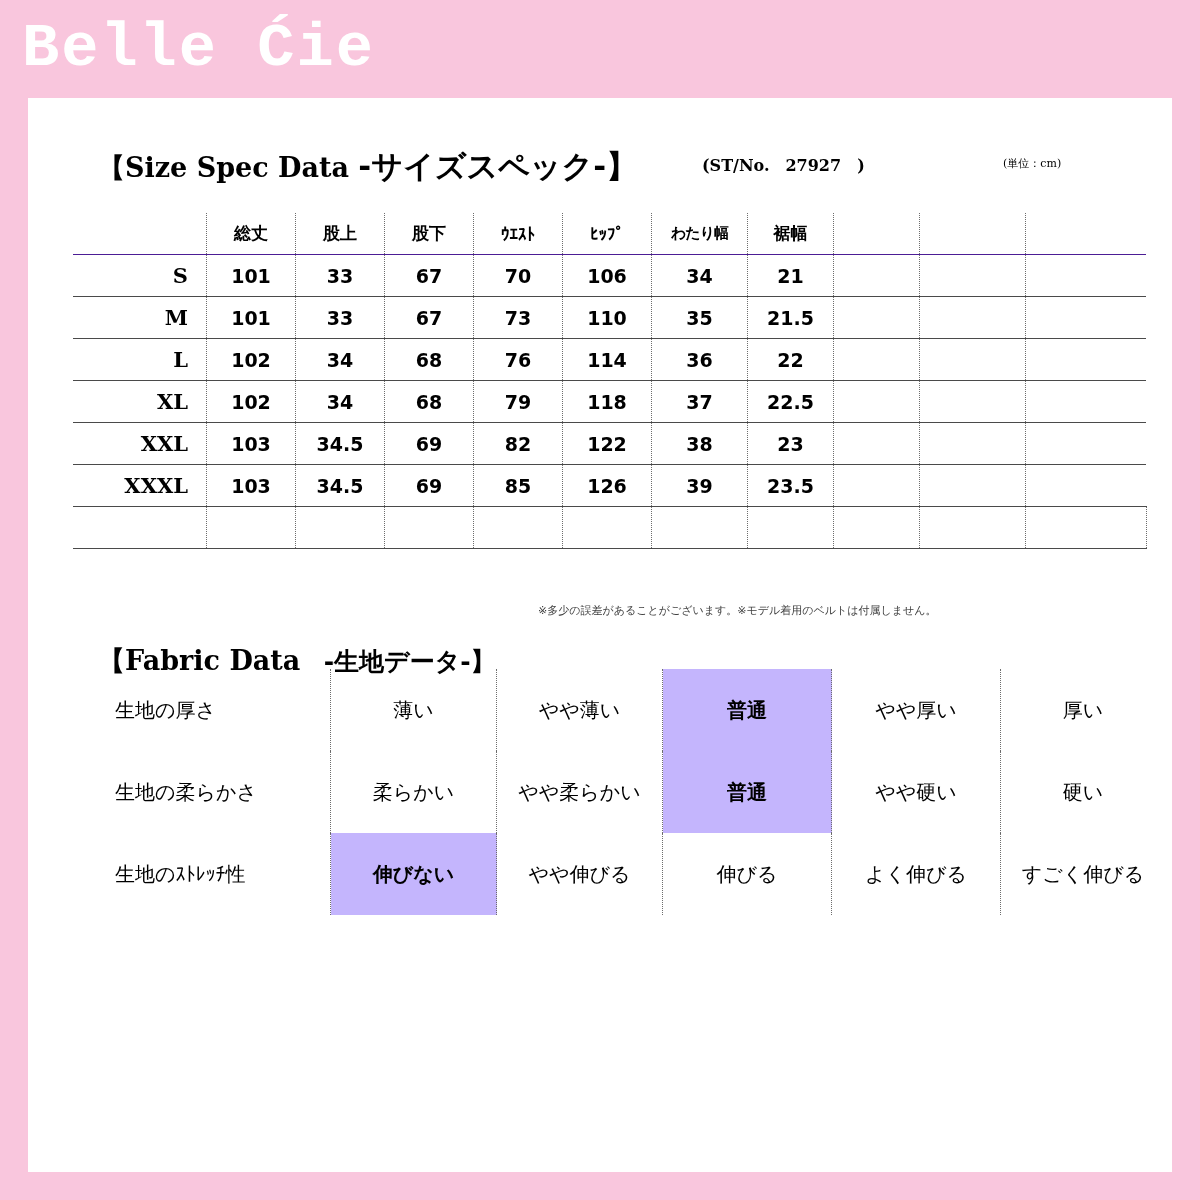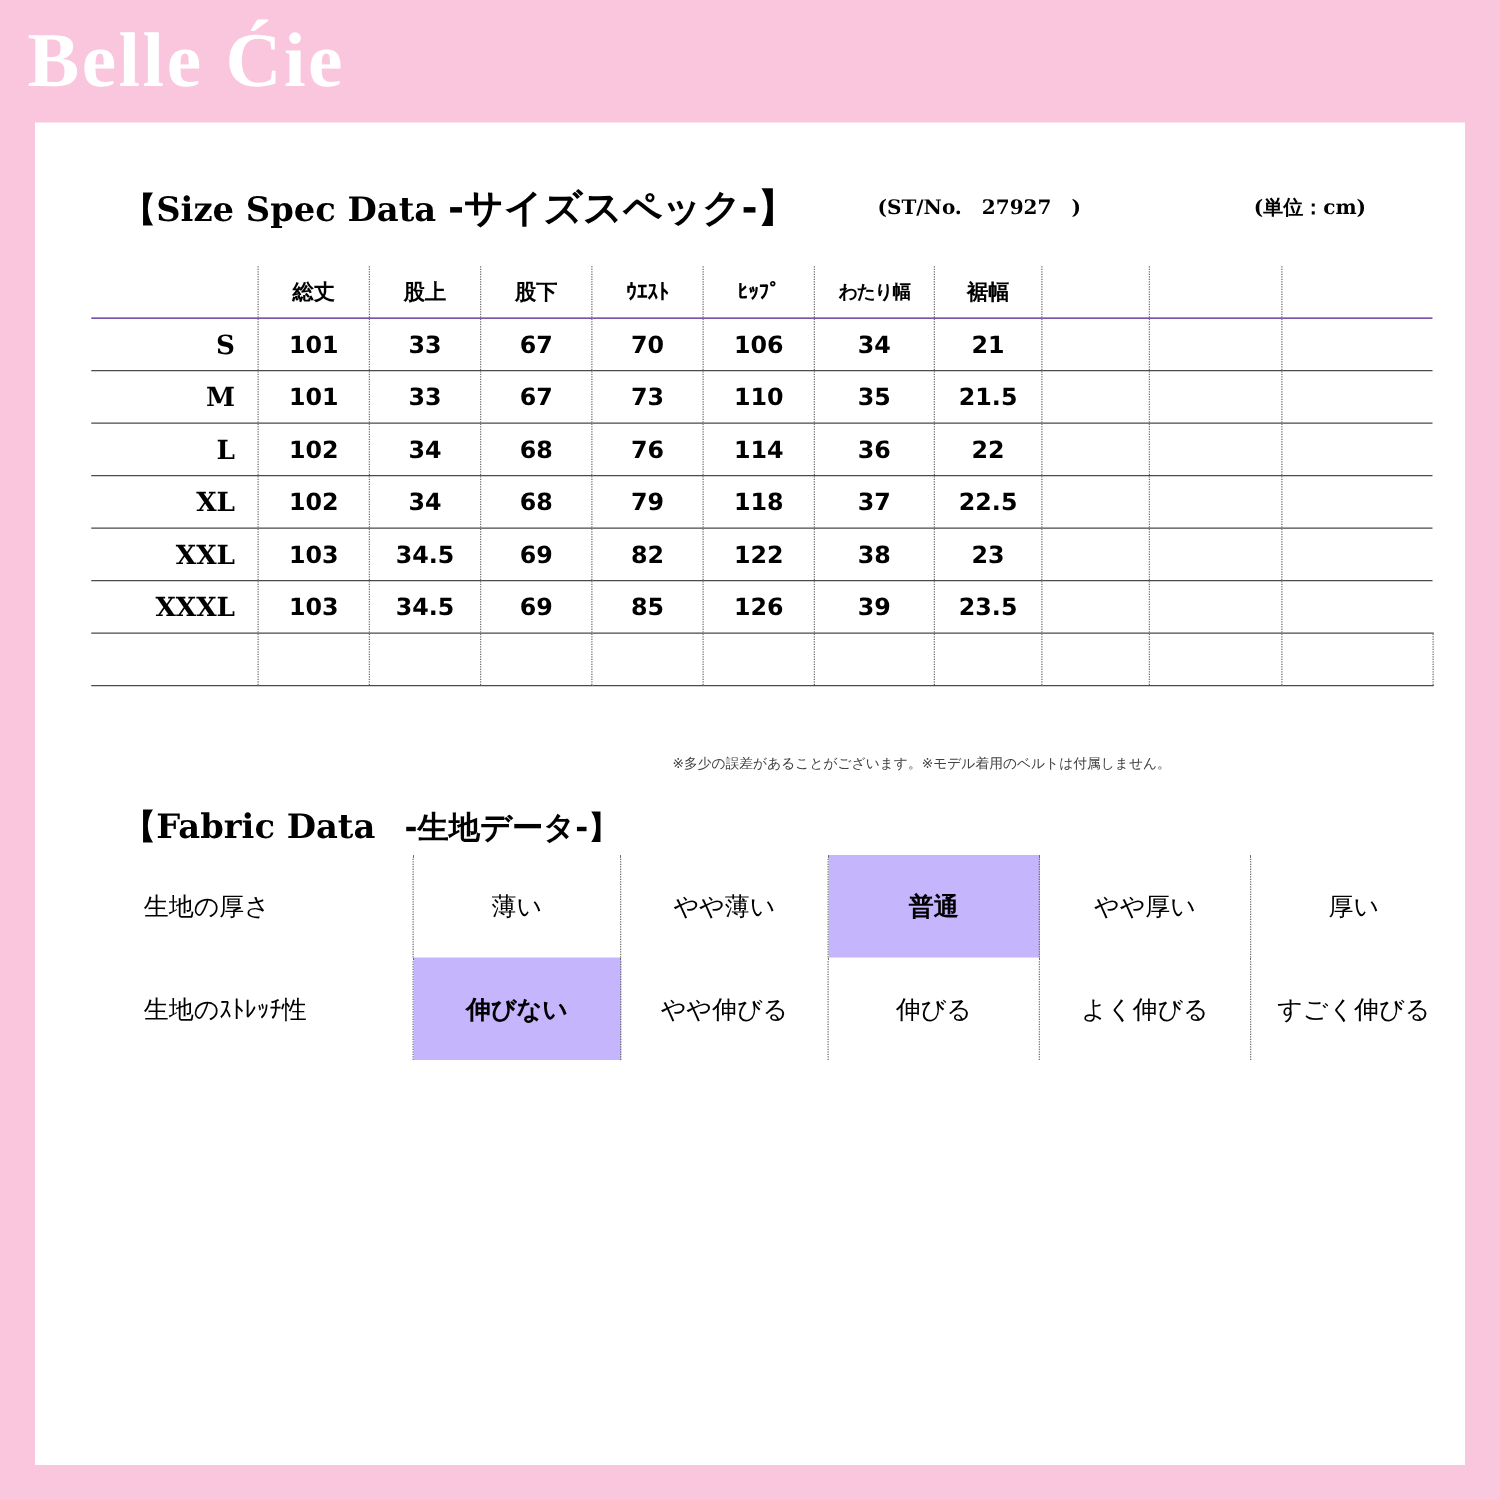--- a/index.html
+++ b/index.html
@@ -16,21 +16,21 @@
   .page {
     position: relative;
     width: 1200px;
     height: 1200px;
     box-sizing: border-box;
   }
   .brand {
     position: absolute;
     left: 22px;
     top: 18px;
-    font-family: Liberation Serif, serif;
+    font-family: Liberation Mono, monospace;
     font-weight: bold;
     font-size: 62px;
     letter-spacing: 2px;
     color: #ffffff;
     line-height: 1;
     z-index: 5;
   }
   .sheet {
     position: absolute;
     left: 28px;
@@ -71,22 +71,22 @@
     font-weight: bold;
     font-size: 16px;
     color: #000;
     white-space: nowrap;
   }
   .unit {
     position: absolute;
     left: 905px;
     top: 10px;
     font-family: "DejaVu Serif", serif;
-    font-weight: bold;
-    font-size: 16px;
+    font-weight: normal;
+    font-size: 11px;
     color: #000;
     white-space: nowrap;
     text-align: center;
   }
 
   table.spec {
     position: absolute;
     left: 45px;
     top: 115px;
     width: 1045px;
@@ -146,21 +146,21 @@
   }
   .fabric-title .jp {
     font-family: "DejaVu Sans", sans-serif;
     font-size: 25px;
     margin-left: 14px;
   }
 
   table.fabric {
     position: absolute;
     left: 45px;
-    top: 586px;
+    top: 571px;
     width: 1045px;
     border-collapse: collapse;
     table-layout: fixed;
   }
   table.fabric td {
     height: 82px;
     text-align: center;
     vertical-align: middle;
     font-family: "DejaVu Sans", sans-serif;
     font-size: 20px;
@@ -313,20 +313,28 @@
       <tbody>
           <tr>
         <td class="rowlabel" style="width:215px">生地の厚さ</td>
         <td style="width:165px">薄い</td>
         <td style="width:165px">やや薄い</td>
         <td class="hl" style="width:168px">普通</td>
         <td style="width:168px">やや厚い</td>
         <td style="width:164px">厚い</td>
       </tr>
       <tr>
+        <td class="rowlabel">生地の柔らかさ</td>
+        <td>柔らかい</td>
+        <td>やや柔らかい</td>
+        <td class="hl">普通</td>
+        <td>やや硬い</td>
+        <td>硬い</td>
+      </tr>
+      <tr>
         <td class="rowlabel">生地のｽﾄﾚｯﾁ性</td>
         <td class="hl">伸びない</td>
         <td>やや伸びる</td>
         <td>伸びる</td>
         <td>よく伸びる</td>
         <td>すごく伸びる</td>
       </tr>
     </tbody>
       </table>
 

